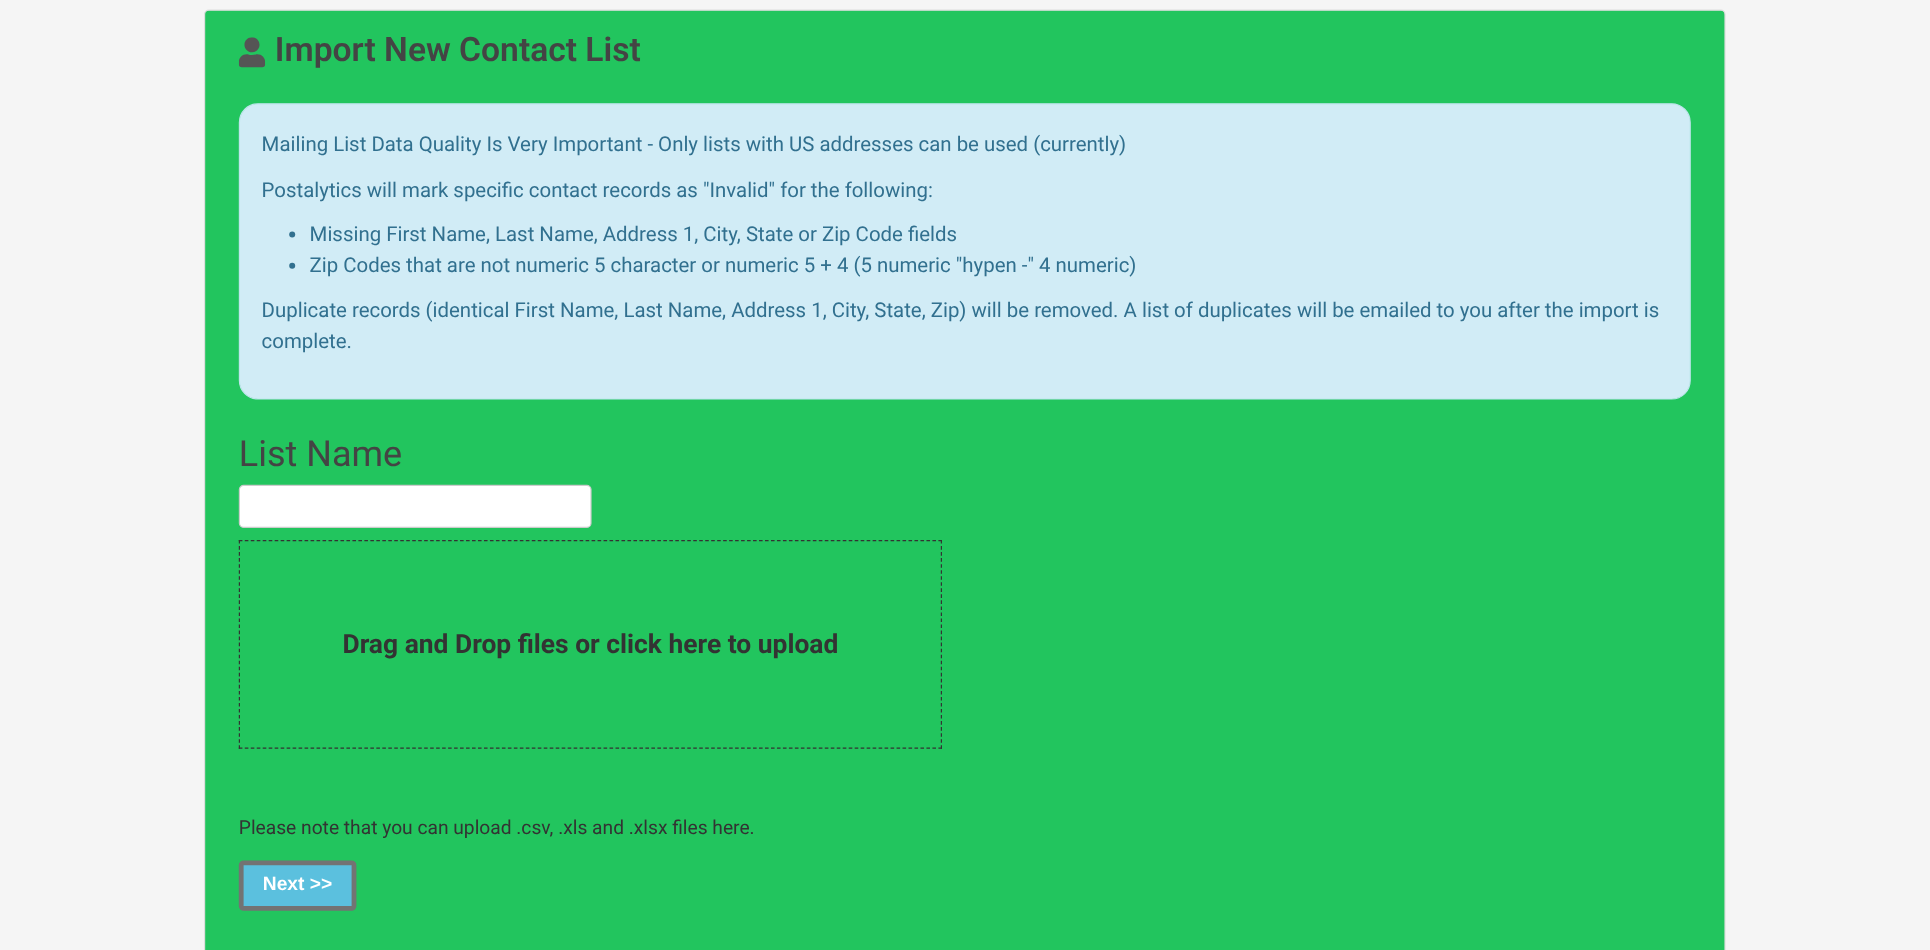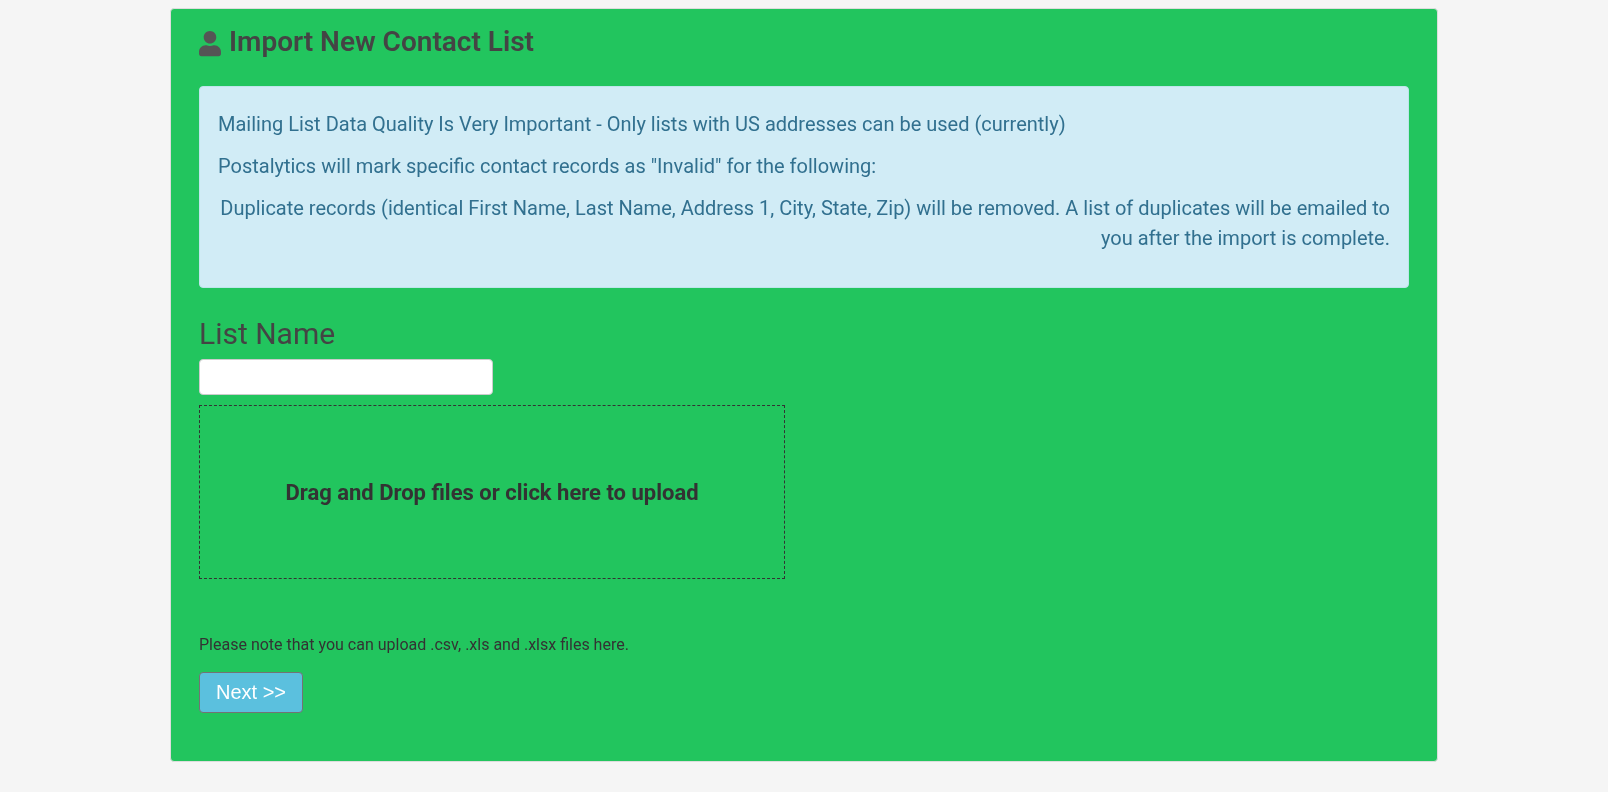--- a/index.html
+++ b/index.html
@@ -33,30 +33,30 @@
   }
   .user-icon {
     display: inline-block;
     width: 22px;
     height: 22px;
     color: #555;
   }
   .alert-info {
     background: #d1ecf6;
     border: 1px solid #bee5eb;
-    border-radius: 4px;
+    border-radius: 16px;
     color: #31708f;
     padding: 22px 18px 34px 18px;
     margin-bottom: 28px;
-    font-size: 20px;
+    font-size: 17px;
     line-height: 1.5;
     margin-top: 28px;
   }
   .alert-info p { margin-bottom: 12px; }
-  .alert-info p:last-child { margin-bottom: 0; text-align: right; }
+  .alert-info p:last-child { margin-bottom: 0; }
   .alert-info ul { list-style: disc; padding-left: 40px; margin: 4px 0 12px 0; }
   .alert-info li { margin-bottom: 0; }
   .alert-info .subnote { padding-left: 40px; }
   .section-heading {
     font-size: 30px;
     font-weight: 400;
     color: #444;
     margin-bottom: 8px;
     margin-top: 12px;
   }
@@ -84,46 +84,51 @@
     margin-bottom: 56px;
     font-weight: bold;
   }
   .note-text {
     font-size: 16px;
     color: #333;
     margin-bottom: 18px;
   }
   .btn-primary {
     background: #5bc0de;
-    border: 1px solid #737373;
+    border: 4px solid #737373;
     color: #fff;
-    font-size: 20px;
+    font-size: 16px;
     padding: 8px 16px;
     border-radius: 4px;
     cursor: pointer;
+    font-weight: bold;
   }
 </style>
 </head>
 <body>
 
 <div class="page-wrap">
   <div class="panel">
 
     <h1 class="page-title">
       <span class="user-icon">
         <svg viewBox="0 0 448 512" fill="currentColor">
             <path d="M224 256c70.7 0 128-57.3 128-128S294.7 0 224 0 96 57.3 96 128s57.3 128 128 128zm89.6 32h-16.7c-22.2 10.2-46.9 16-72.9 16s-50.6-5.8-72.9-16h-16.7C60.2 288 0 348.2 0 422.4V464c0 26.5 21.5 48 48 48h352c26.5 0 48-21.5 48-48v-41.6c0-74.2-60.2-134.4-134.4-134.4z"></path>
           </svg>
       </span>
       <span>Import New Contact List</span>
     </h1>
 
     <div class="alert-info">
       <p>Mailing List Data Quality Is Very Important - Only lists with US addresses can be used (currently)</p>
       <p>Postalytics will mark specific contact records as "Invalid" for the following:</p>
+      <ul>
+        <li>Missing First Name, Last Name, Address 1, City, State or Zip Code fields</li>
+        <li>Zip Codes that are not numeric 5 character or numeric 5 + 4 (5 numeric "hypen -" 4 numeric)</li>
+      </ul>
       <p>Duplicate records (identical First Name, Last Name, Address 1, City, State, Zip) will be removed. A list of duplicates will be emailed to you after the import is complete.</p>
     </div>
 
     <h2 class="section-heading">List Name</h2>
     <input type="text" class="text-input" value="" style="">
 
     <div class="dropzone">
       <span>Drag and Drop files or click here to upload</span>
     </div>
 

